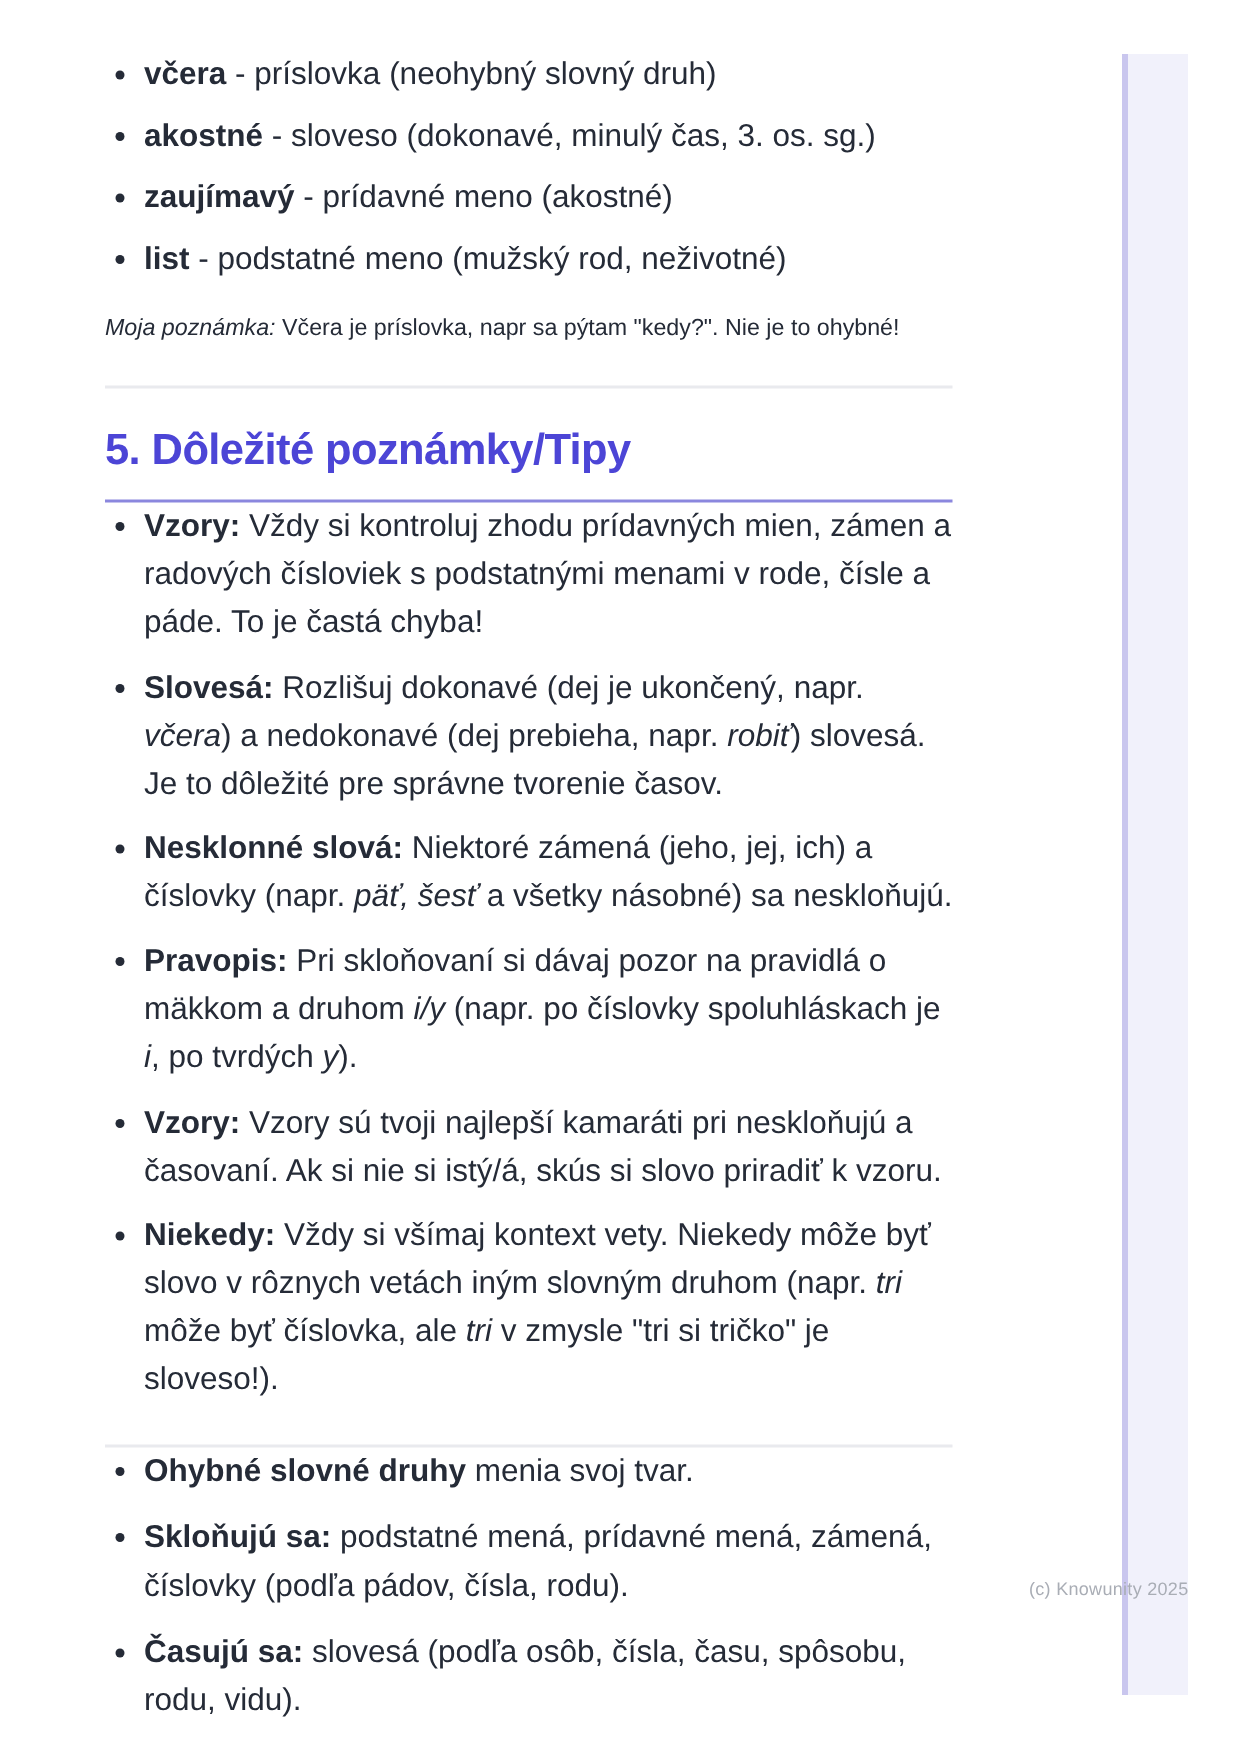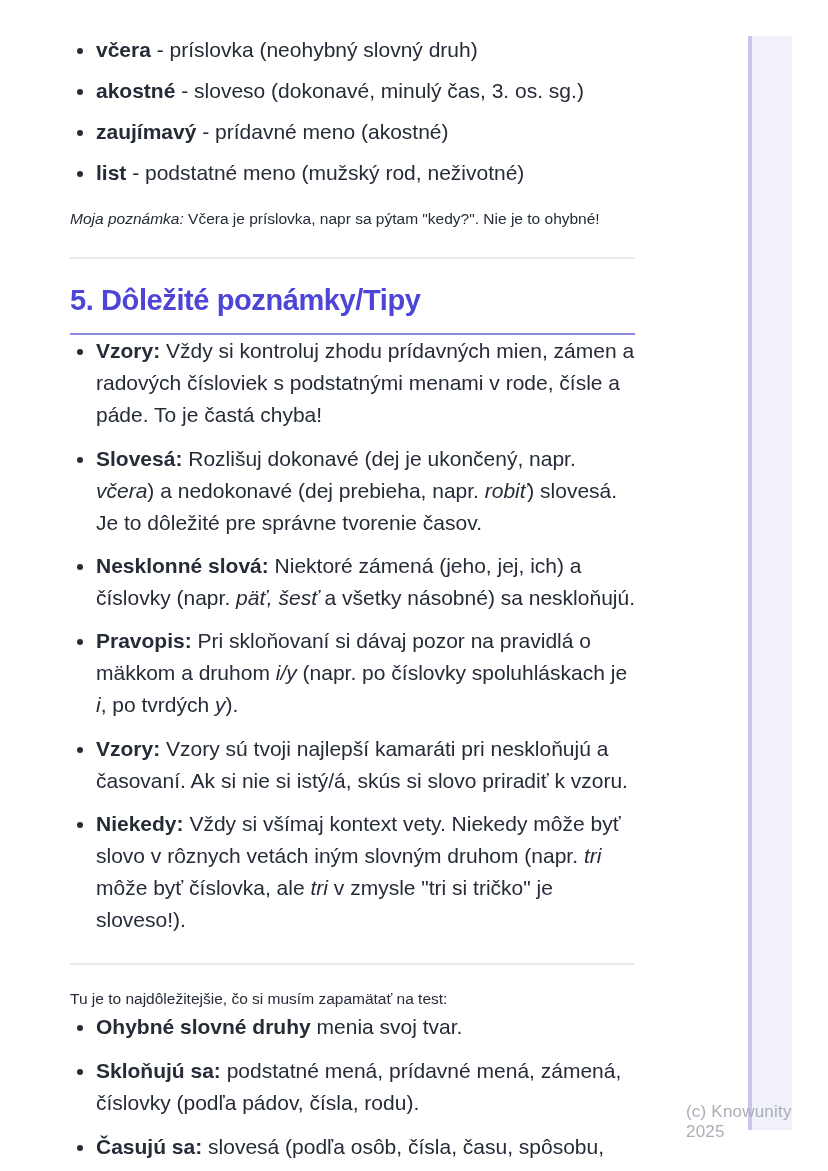--- a/index.html
+++ b/index.html
@@ -32,21 +32,21 @@
     border-radius:4px;padding:19px 26px 17px 26px;font-size:15.5px;line-height:1.95;
     text-align:justify;
   }
   .list-block{margin-top:24px;}
   .intro{margin:22px 0 0 0;font-size:15.5px;line-height:1.53;}
   .page-edge{
     position:absolute;left:748px;top:36px;width:44px;height:1094px;
     background:var(--strip-bg);border-left:4px solid var(--strip-edge);z-index:2;
   }
   .watermark{
-    position:absolute;left:686px;top:1102px;font-size:17px;color:var(--watermark);z-index:3;
+    position:absolute;left:686px;top:1052px;font-size:12px;color:var(--watermark);z-index:3;
     letter-spacing:0.2px;
   }
 </style>
 </head>
 <body>
 
 <div class="content">
 
   <ul class="doc-list analysis">
       <li><strong>včera</strong><span> - príslovka (neohybný slovný druh)</span></li>
@@ -67,21 +67,20 @@
       <li><strong>Slovesá:</strong><span> Rozlišuj dokonavé (dej je ukončený, napr. </span><em>včera</em><span>) a nedokonavé (dej prebieha, napr. </span><em>robiť</em><span>) slovesá. Je to dôležité pre správne tvorenie časov.</span></li>
       <li><strong>Nesklonné slová:</strong><span> Niektoré zámená (jeho, jej, ich) a číslovky (napr. </span><em>päť, šesť</em><span> a všetky násobné) sa neskloňujú.</span></li>
       <li><strong>Pravopis:</strong><span> Pri skloňovaní si dávaj pozor na pravidlá o mäkkom a druhom </span><em>i/y</em><span> (napr. po číslovky spoluhláskach je </span><em>i</em><span>, po tvrdých </span><em>y</em><span>).</span></li>
       <li><strong>Vzory:</strong><span> Vzory sú tvoji najlepší kamaráti pri neskloňujú a časovaní. Ak si nie si istý/á, skús si slovo priradiť k vzoru.</span></li>
       <li><strong>Niekedy:</strong><span> Vždy si všímaj kontext vety. Niekedy môže byť slovo v rôznych vetách iným slovným druhom (napr. </span><em>tri</em><span> môže byť číslovka, ale </span><em>tri</em><span> v zmysle "tri si tričko" je sloveso!).</span></li>
     </ul>
 
   <hr class="divider">
 
 
-  <p class="intro">Tu je to najdôležitejšie, čo si musím zapamätať na test:</p>
 
   <ul class="doc-list summary list-block">
       <li><strong>Ohybné slovné druhy</strong><span> menia svoj tvar.</span></li>
       <li><strong>Skloňujú sa:</strong><span> podstatné mená, prídavné mená, zámená, číslovky (podľa pádov, čísla, rodu).</span></li>
       <li><strong>Časujú sa:</strong><span> slovesá (podľa osôb, čísla, času, spôsobu, rodu, vidu).</span></li>
     </ul>
 
 </div>
 
 <div class="page-edge"></div>

